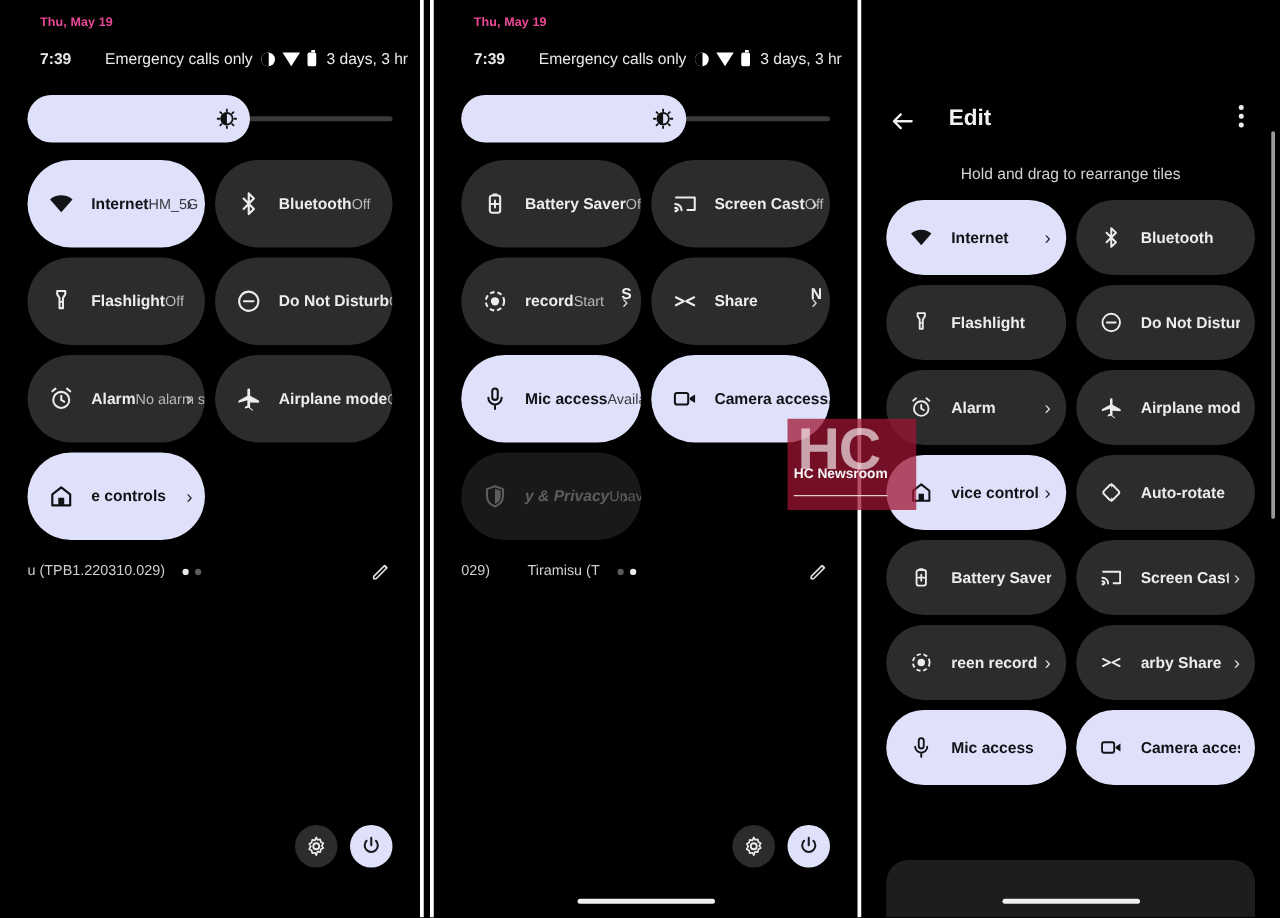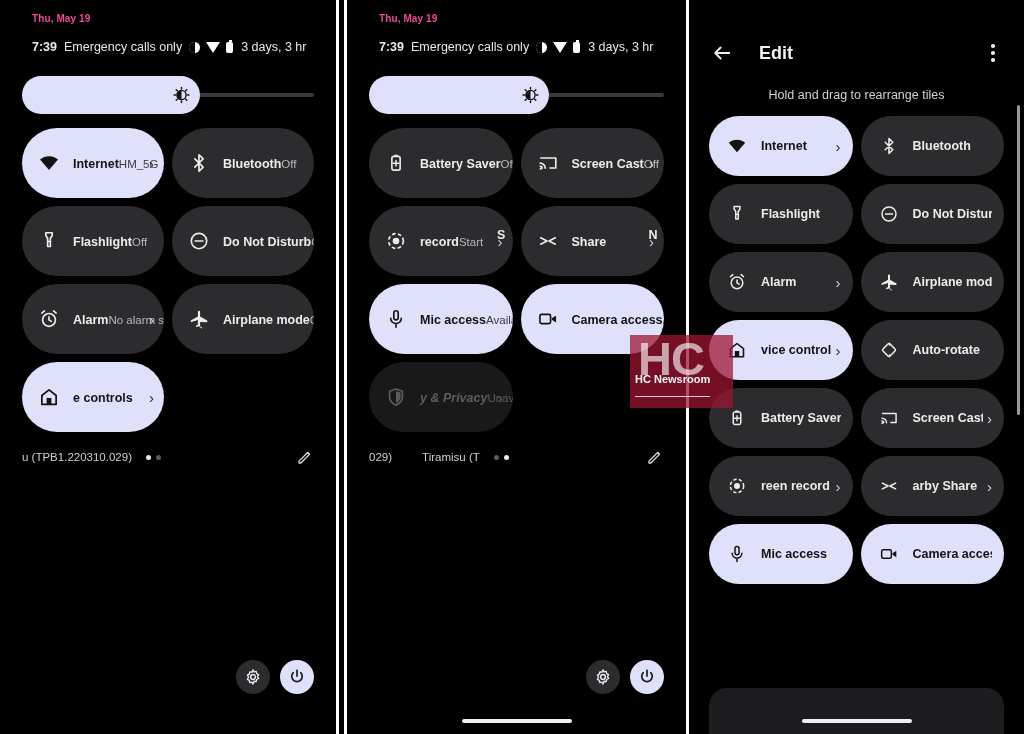--- a/index.html
+++ b/index.html
@@ -16,21 +16,21 @@
   #div-c { left: 686px; }
 
   .panel { position: absolute; top: 0; height: 734px; overflow: hidden; background: #000; }
   #panel1 { left: 0; width: 336px; }
   #panel2 { left: 347px; width: 339px; }
   #panel3 { left: 689px; width: 335px; }
 
   
   .date-row { color: #ec4899; font-size: 10px; font-weight: 700; padding: 13px 0 0 32px; letter-spacing: .1px; }
   .status-row { display: flex; align-items: center; gap: 7px; padding: 16px 0 0 32px; color: #e9e9eb; font-size: 12.5px; font-weight: 700; }
-  .status-row .carrier { font-weight: 400; font-size: 12.5px; }
+  .status-row .carrier { font-weight: 400; font-size: 12.5px; margin-left: 20px; }
   .sicons { display: flex; align-items: center; gap: 6px; }
   .ic-dnd { width: 11px; height: 11px; border-radius: 50%; background: #fff; position: relative; overflow: hidden; }
   .ic-dnd::after { content:""; position:absolute; left:0; top:0; width:50%; height:100%; background:#000; }
   .ic-wifi { width: 0; height: 0; border-left: 7px solid transparent; border-right: 7px solid transparent; border-top: 11px solid #fff; }
   .ic-batt { width: 7px; height: 11px; border: 1.5px solid #fff; border-radius: 1.5px; background: #fff; position: relative; }
   .ic-batt::before { content:""; position:absolute; top:-3px; left:1.5px; width:3px; height:2px; background:#fff; }
   .batt-txt { font-size: 12.5px; font-weight: 400; margin-left: 1px; }
 
   
   .bright-wrap { margin: 22px 22px 0 22px; position: relative; height: 38px; }
@@ -75,21 +75,21 @@
   .dot { width: 5px; height: 5px; border-radius: 50%; background: #5c5c5e; }
   .dot.active { background: #eaeaec; }
   .pencil { margin-left: auto; width: 18px; height: 18px; }
 
   .botbar { position: absolute; bottom: 40px; right: 22px; display: flex; gap: 10px; align-items: center; }
   .cbtn { width: 34px; height: 34px; border-radius: 50%; background: #2c2c2e; display: flex; align-items: center; justify-content: center; }
   .cbtn.light { background: #dfe0fa; }
   .homebar { position: absolute; bottom: 11px; left: 50%; transform: translateX(-50%); width: 110px; height: 4px; border-radius: 2px; background: #f0f0f2; }
 
   
-  .edit-hdr { display: flex; align-items: center; padding: 40px 20px 0 20px; }
+  .edit-hdr { display: flex; padding: 84px 20px 0 20px; }
   .edit-back { width: 26px; height: 26px; display:flex; align-items:center; justify-content:center; }
   .edit-title { color: #f1f1f3; font-size: 18px; font-weight: 700; margin-left: 24px; }
   .edit-more { margin-left: auto; width: 22px; display: flex; flex-direction: column; align-items: center; gap: 3.5px; }
   .edit-more i { width: 3.5px; height: 3.5px; border-radius: 50%; background: #eaeaec; display: block; }
   .edit-hint { text-align: center; color: #d2d2d4; font-size: 12.5px; margin-top: 22px; }
 
   .egrid { display: grid; grid-template-columns: 1fr 1fr; gap: 8px; padding: 14px 20px 0 20px; }
   .etile { position: relative; height: 60px; border-radius: 30px; background: #2c2c2e; display: flex; align-items: center; padding: 0 12px 0 18px; overflow: hidden; }
   .etile.on { background: #dfe0fa; }
   .etile .e-ico { width: 20px; height: 20px; flex: 0 0 20px; display:flex; align-items:center; justify-content:center; }

